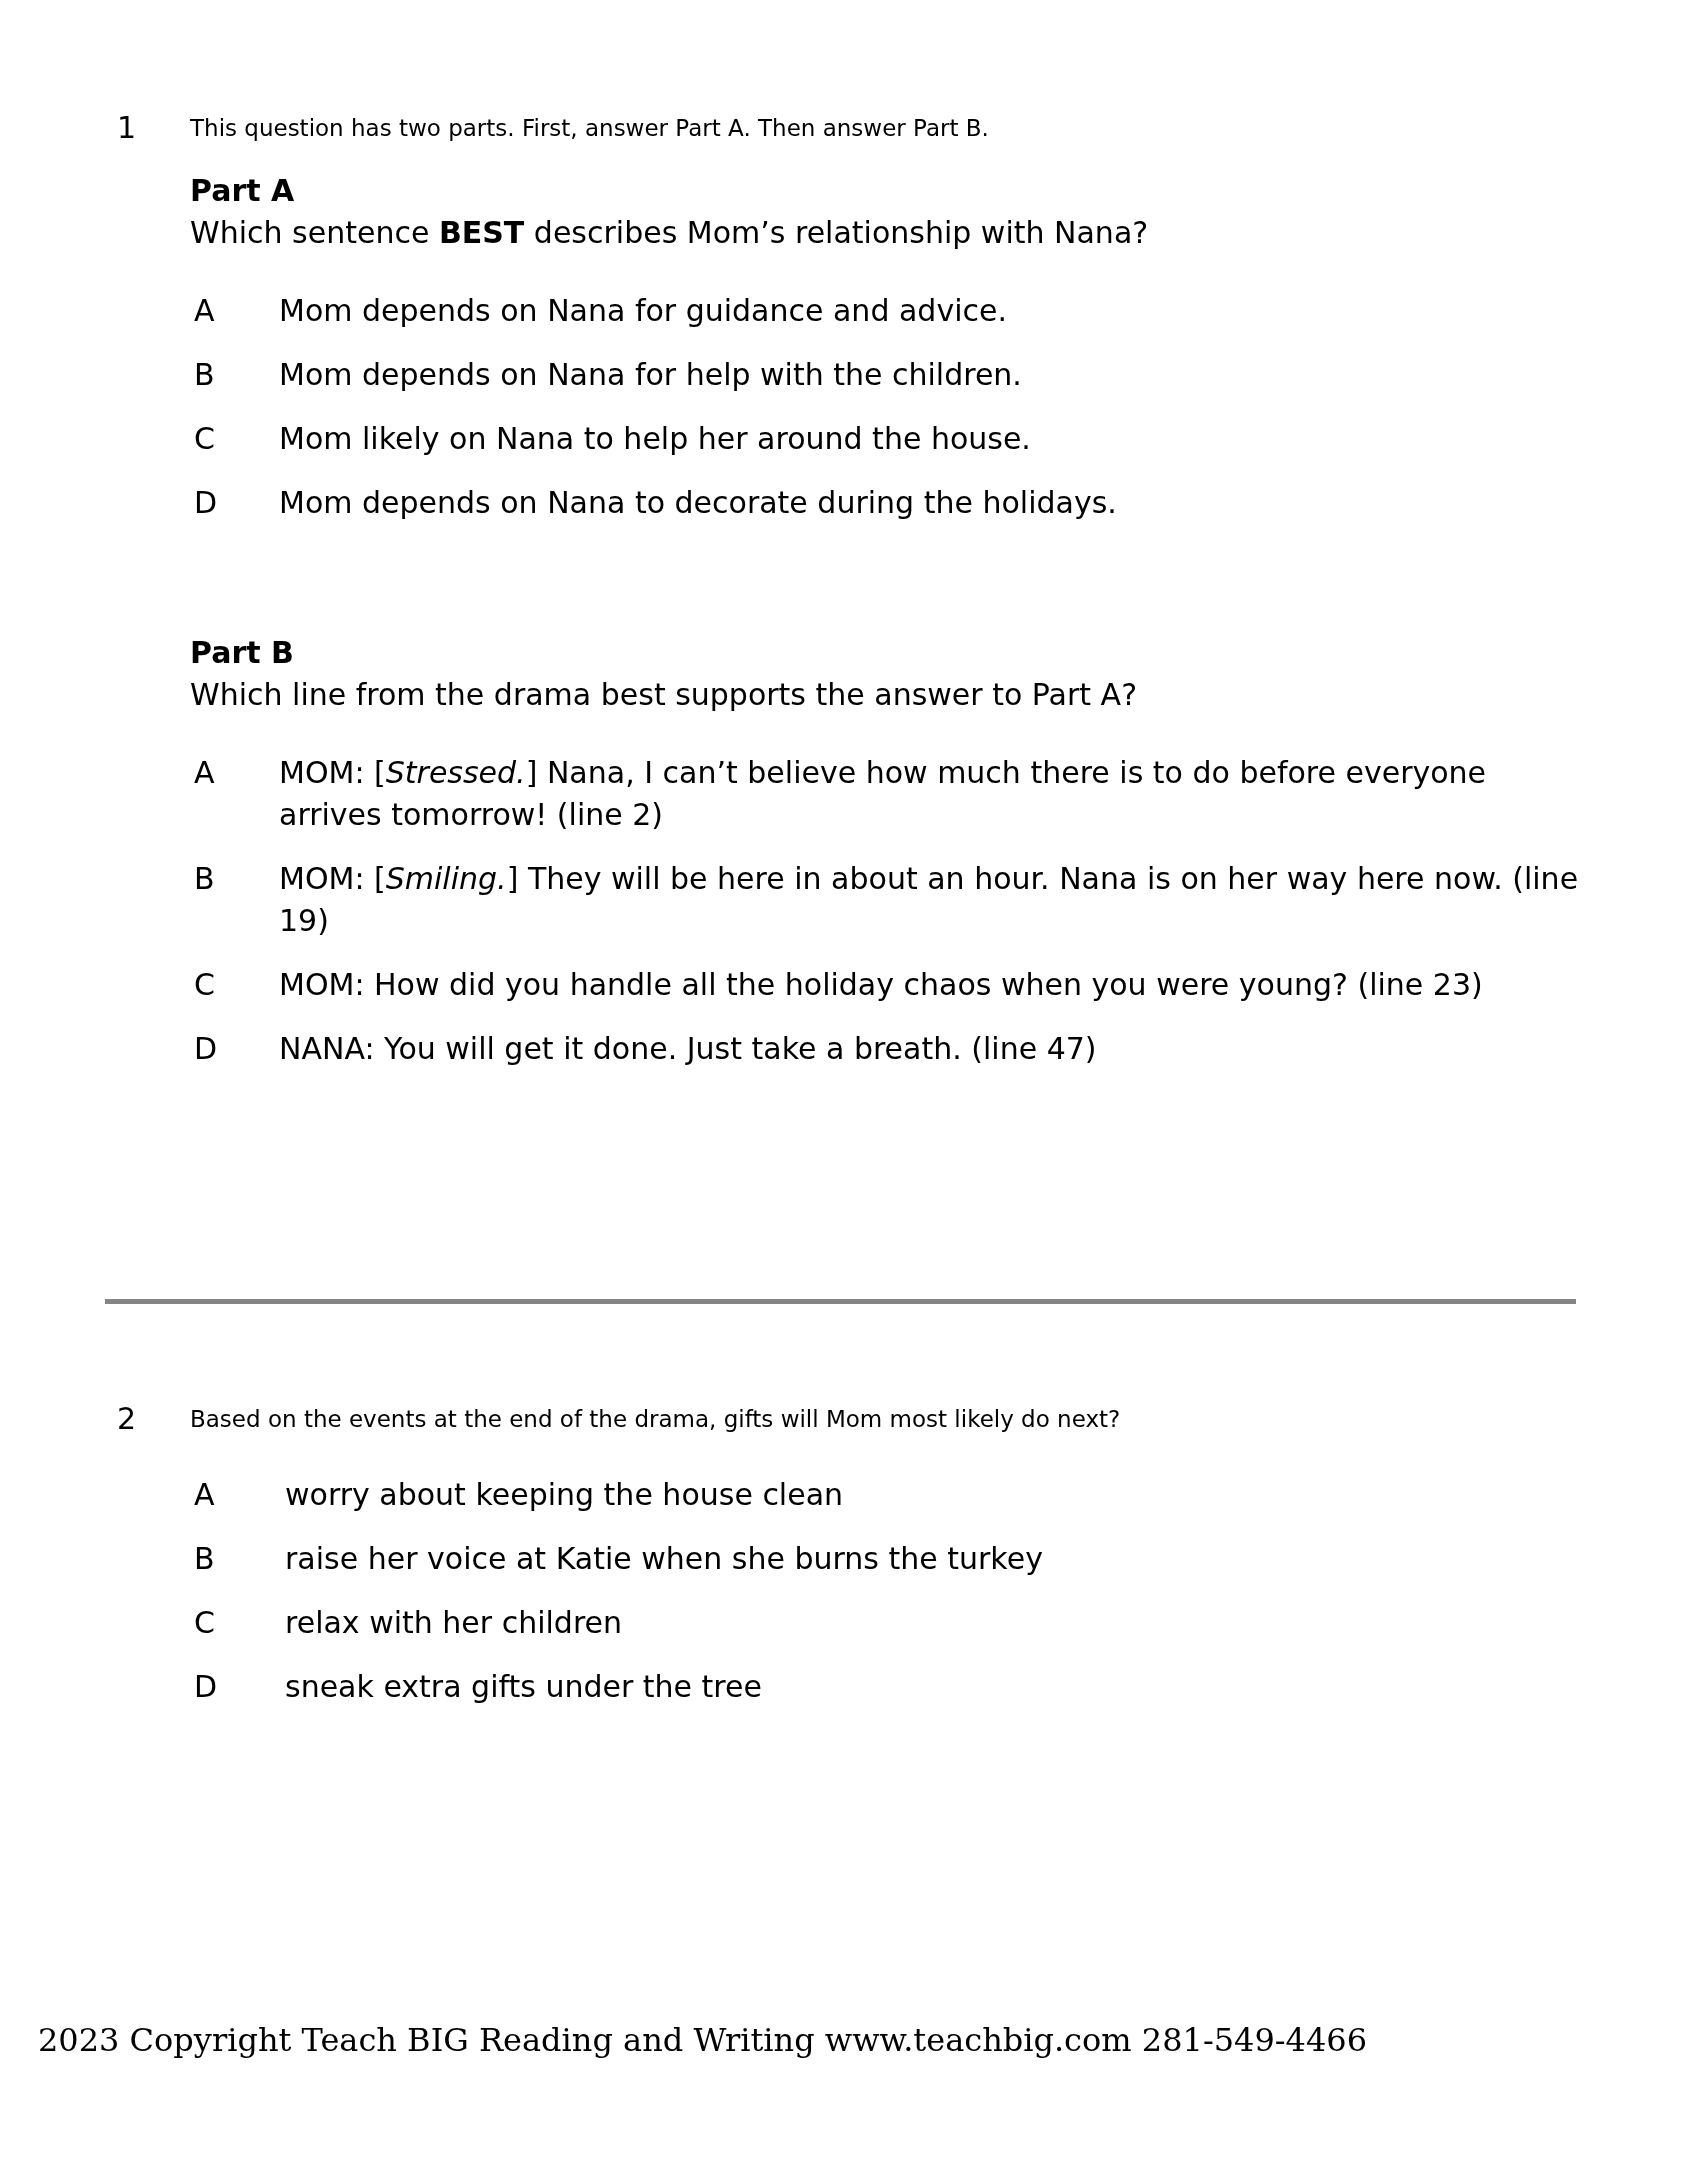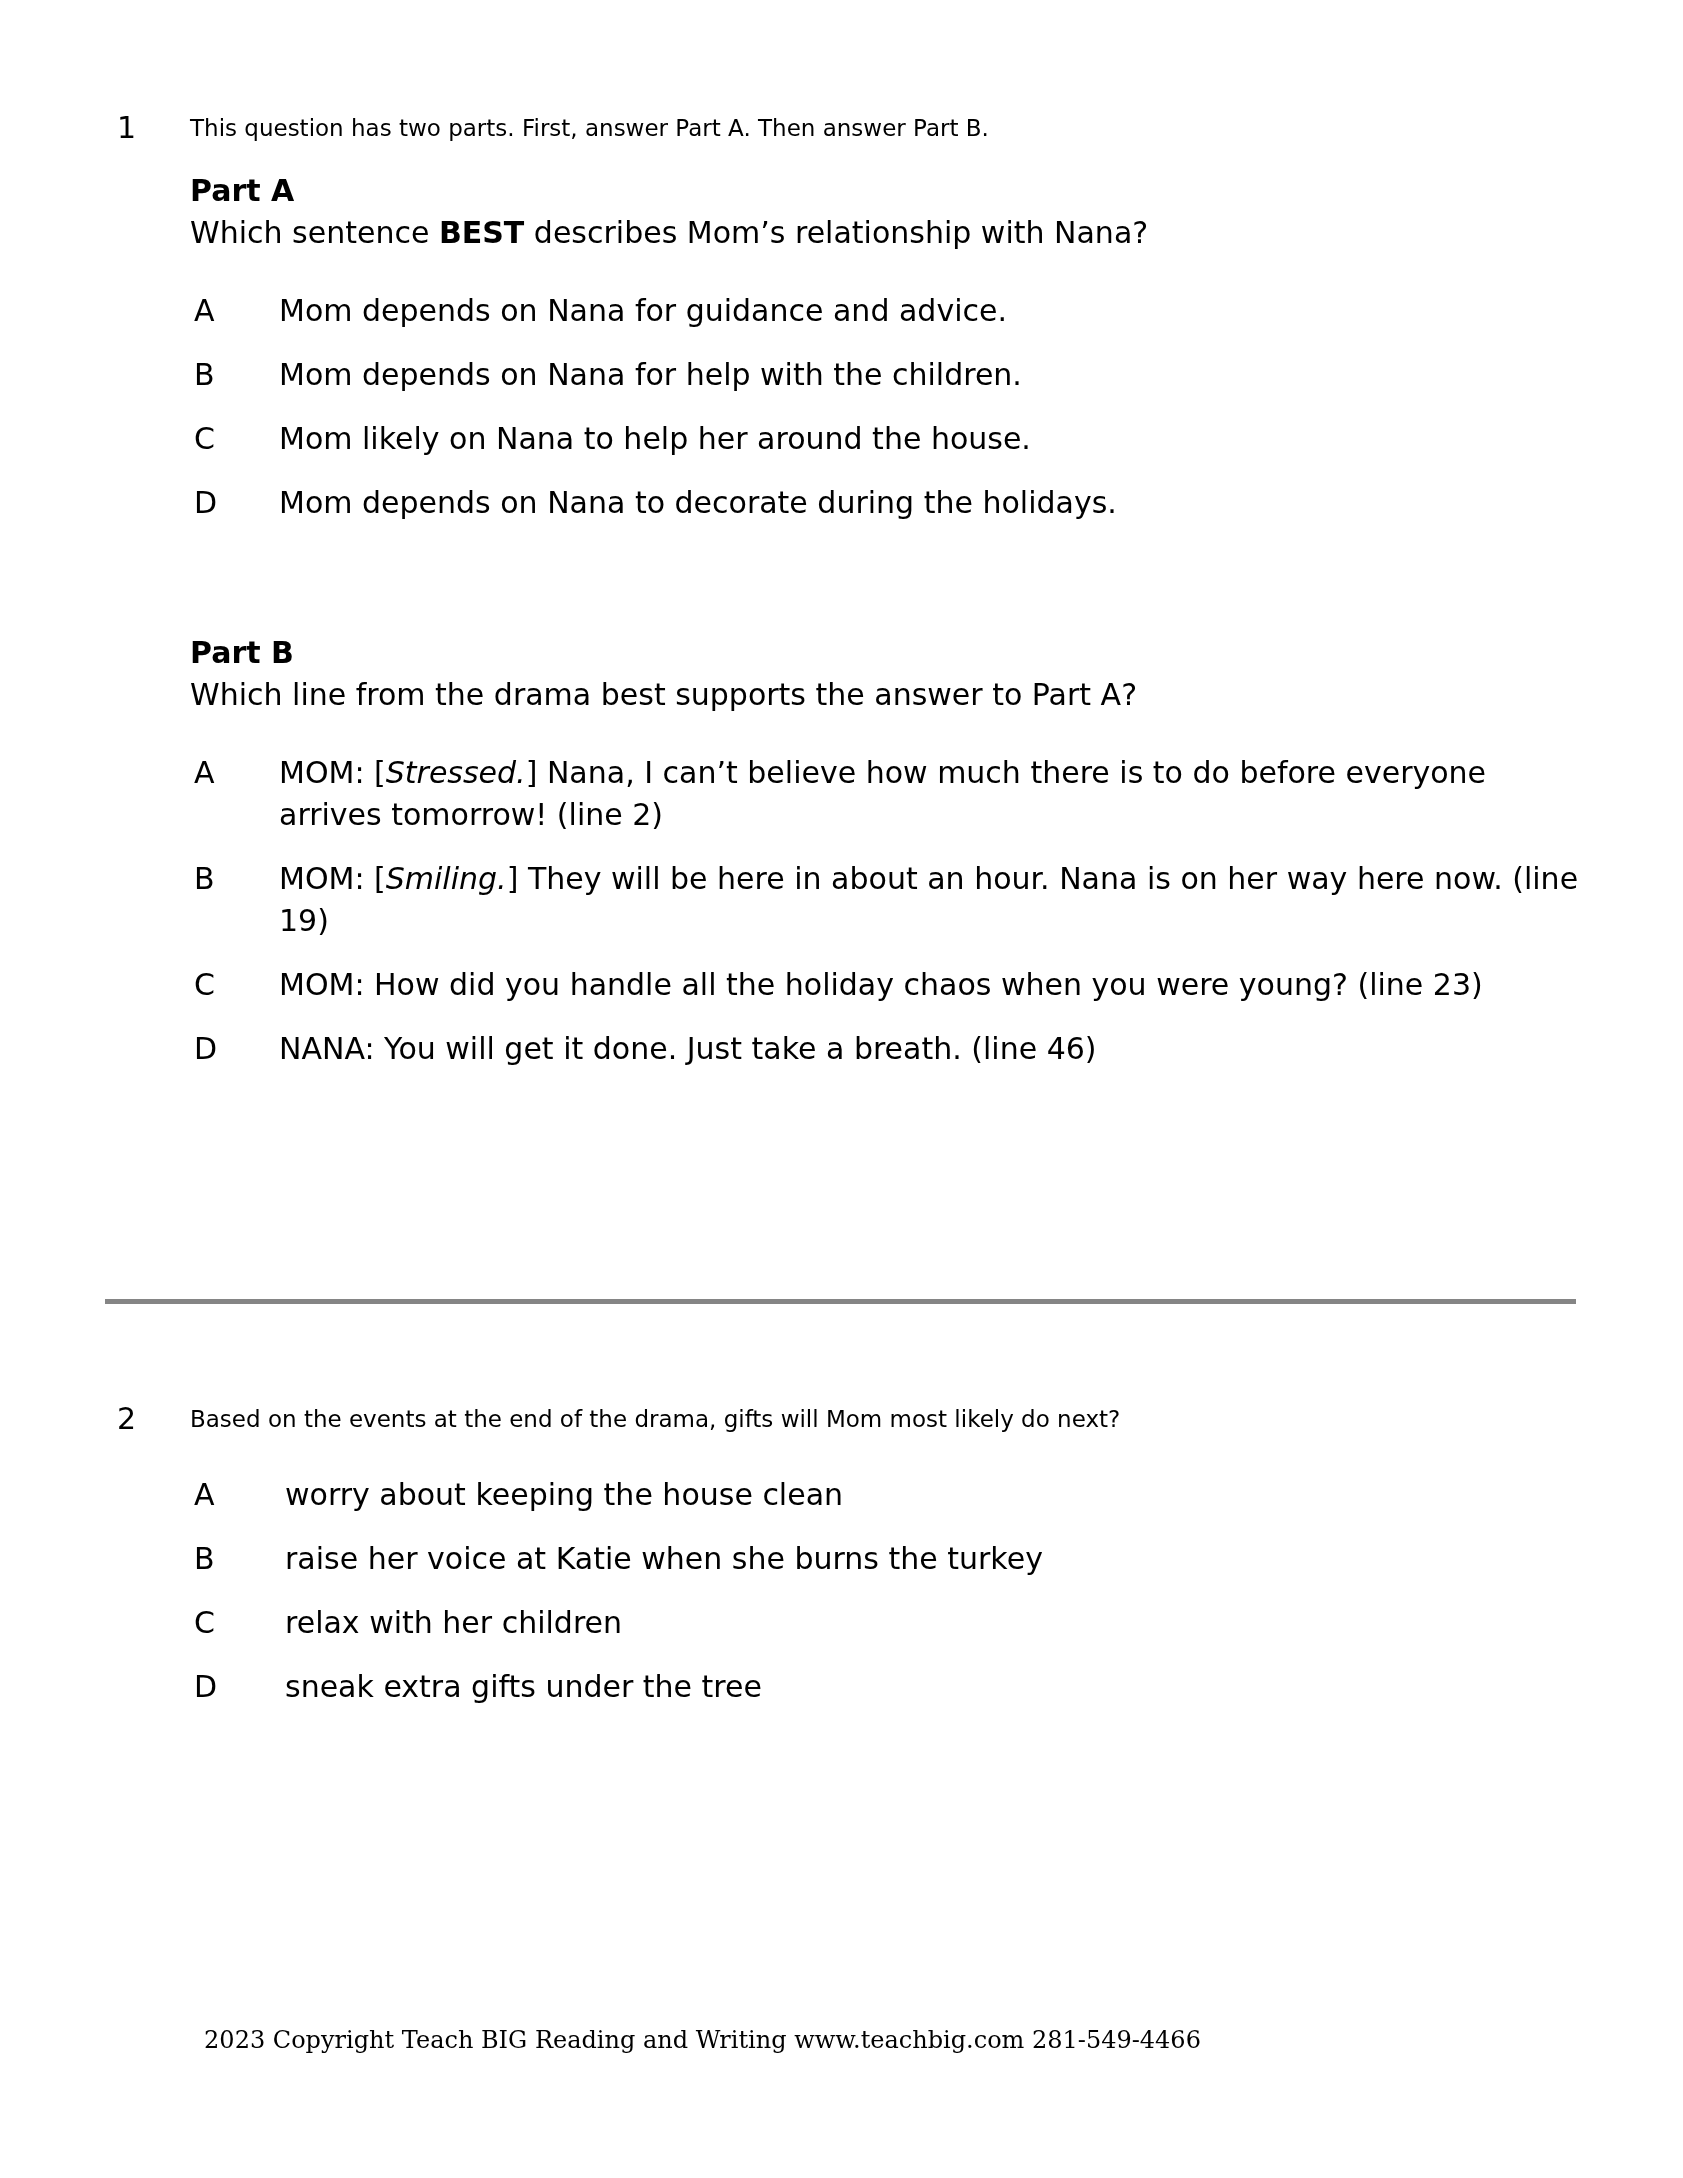--- a/index.html
+++ b/index.html
@@ -104,21 +104,21 @@
   }
 
   
   #page-footer {
     position: absolute;
     left: 0;
     top: 2020px;
     width: 1524px;
     text-align: center;
     font-family: "DejaVu Serif", "Liberation Serif", serif;
-    font-size: 24px;
+    font-size: 32px;
     line-height: 40px;
     padding-left: 0px;
   }
   #page-footer .inner {
     display: inline-block;
     margin-left: -119px;
   }
 
   .pb-a .choice-text,
   .pb-b .choice-text,
@@ -179,21 +179,21 @@
         <div class="choice-text"><b>MOM:</b><span> [</span><i>Smiling.</i><span>]</span><span> They will be here in about an hour.  Nana is on her way here now.  (line 19)</span></div>
       </div>
 
       <div class="choice pb-c">
         <div class="choice-letter">C</div>
         <div class="choice-text"><b>MOM:</b><span> How did you handle all the holiday chaos when you were young?  (line 23)</span></div>
       </div>
 
       <div class="choice pb-d">
         <div class="choice-letter">D</div>
-        <div class="choice-text"><b>NANA:</b><span> You will get it done.  Just take a breath.  (line 46)</span></div>
+        <div class="choice-text"><b>NANA:</b><span> You will get it done.  Just take a breath.  (line 47)</span></div>
       </div>
 
     </div>
   </div>
 
   <div id="section-divider"></div>
 
   <div class="question" id="question-2">
 
     <div class="q-head">

